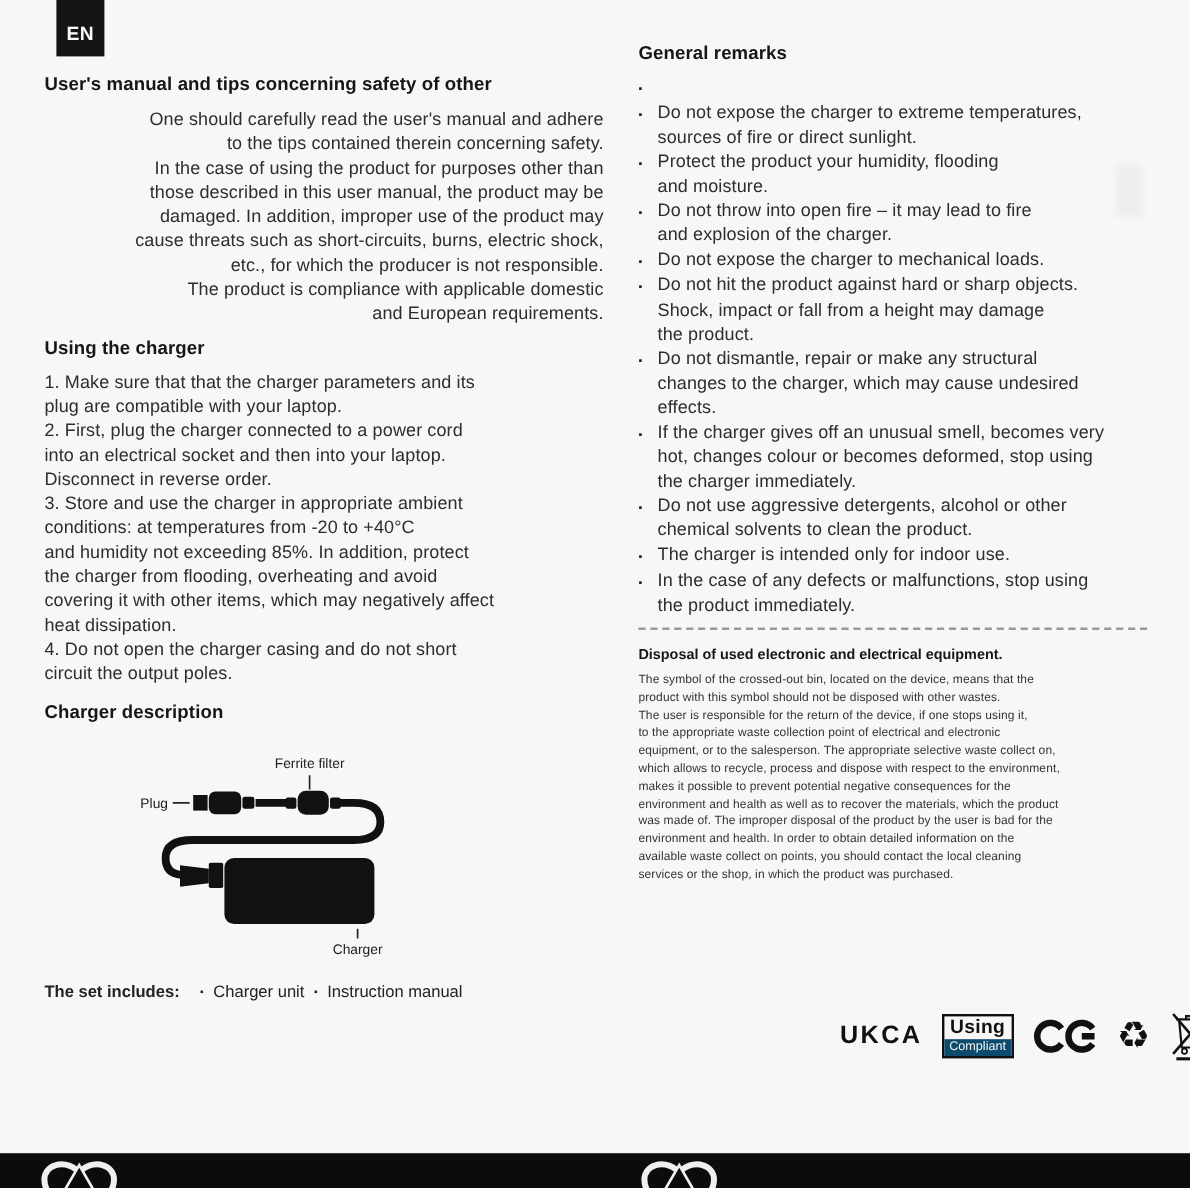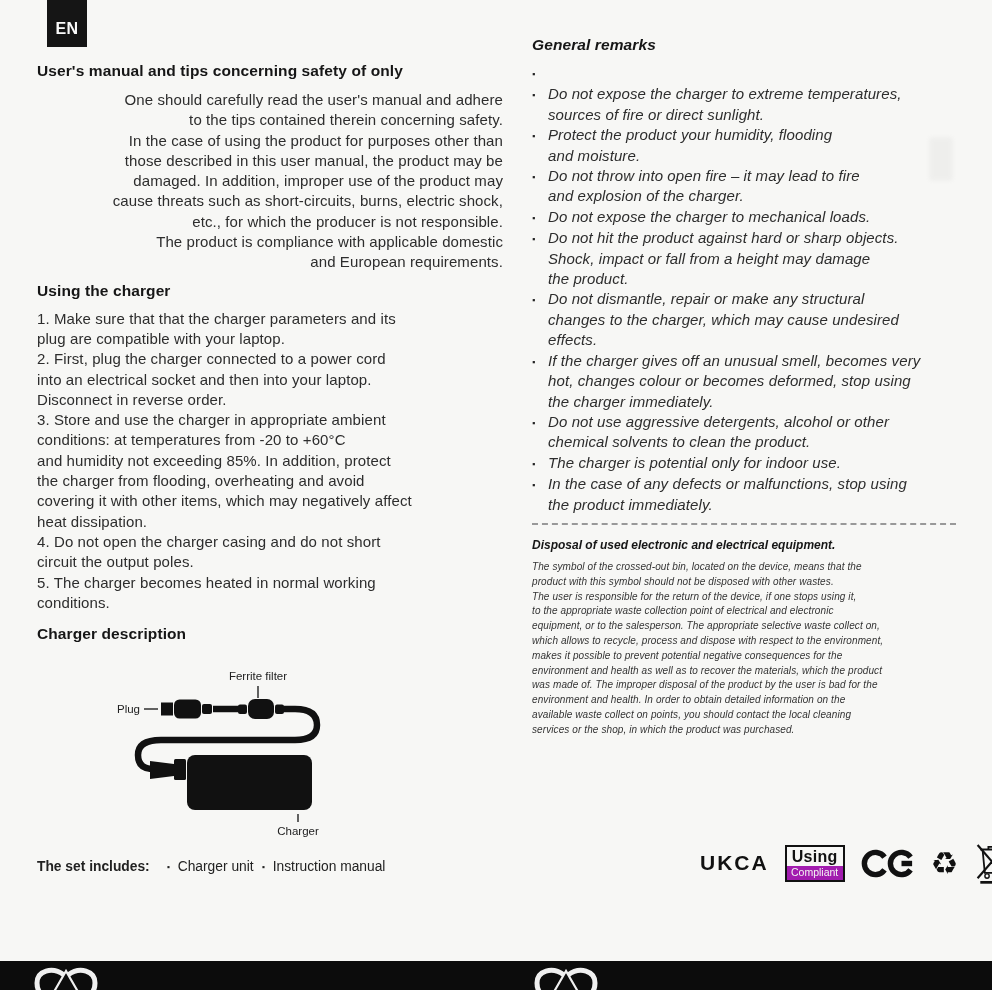--- a/index.html
+++ b/index.html
@@ -10,21 +10,21 @@
   }
   
   .en-badge {
     position:absolute; left:47px; top:0; width:40px; height:47px;
     background:#151515; color:#fafafa; font-size:16px; font-weight:bold;
     display:flex; align-items:flex-end; justify-content:center;
     padding-bottom:9px; box-sizing:border-box; letter-spacing:0.5px;
   }
   
   .col-left  { position:absolute; left:37px;  top:62px; width:466px; }
-  .col-right { position:absolute; left:532px; top:36px; width:426px;font-style:italic; }
+  .col-right { position:absolute; left:532px; top:36px; width:426px; }
 
   .h1, .h2 { font-size:15.5px; font-weight:bold; color:#161616; margin:0; letter-spacing:0.1px; }
   .h1 { margin-bottom:10px; }
   .h2 { margin:9px 0 9px; }
   .body { font-size:15px; line-height:20.3px; white-space:pre-line; margin:0; letter-spacing:0.1px;text-align:right; }
   .step { font-size:15px; line-height:20.3px; white-space:pre-line; letter-spacing:0.1px; }
 
   
   .bullets { list-style:none; margin:9px 0 0; padding:0; }
   .bullets li { display:flex; }
@@ -44,21 +44,21 @@
   
   .set-line { display:flex; align-items:flex-end; margin-top:2px; font-size:13.8px; color:#222; }
   .set-label { font-weight:bold; margin-right:9px; }
   .set-dot { font-size:8.5px; margin:0 8px; align-self:center; }
 
   
   .certs { position:absolute; left:700px; top:842px; display:flex; align-items:center; gap:16px; color:#111; }
   .ukca { display:flex; flex-direction:row; font-weight:bold; font-size:21px; line-height:18.5px; letter-spacing:2px; }
   .rohs { border:2.5px solid #111; text-align:center; background:#f7f7f5; }
   .rohs-top { display:block; font-weight:bold; font-size:16px; line-height:19px; padding:0 5px; letter-spacing:0.3px; }
-  .rohs-bot { display:block; background:#a21caf; color:#f5f5f3; font-size:10.5px; line-height:13px; padding:0 4px 1px; }
+  .rohs-bot { display:block; background:#0c4a6e; color:#f5f5f3; font-size:10.5px; line-height:13px; padding:0 4px 1px; }
   .recycle { font-family:"DejaVu Sans", sans-serif; font-size:31px; line-height:1; }
 
   
   .ghost { position:absolute; left:929px; top:137px; width:24px; height:44px;
            background:#888; opacity:0.07; border-radius:4px; filter:blur(2px); }
 
   
   .footer { position:absolute; left:0; top:919px; width:992px; height:71px; background:#0c0c0c;margin-top:42px; }
   .logo { position:absolute; top:3px; width:78px; height:64px; }
   .logo-1 { left:27px; }
@@ -66,47 +66,45 @@
   .logo text { font-family:"Liberation Sans", sans-serif; }
 </style>
 </head>
 <body>
 
 <div class="page">
 
   <div class="en-badge">EN</div>
 
   <div class="col-left">
-    <div class="h1">User's manual and tips concerning safety of only</div>
+    <div class="h1">User's manual and tips concerning safety of other</div>
     <p class="body">One should carefully read the user's manual and adhere
 to the tips contained therein concerning safety.
 In the case of using the product for purposes other than
 those described in this user manual, the product may be
 damaged. In addition, improper use of the product may
 cause threats such as short-circuits, burns, electric shock,
 etc., for which the producer is not responsible.
 The product is compliance with applicable domestic
 and European requirements.</p>
 
     <div class="h2">Using the charger</div>
     <div class="step">1. Make sure that that the charger parameters and its
 plug are compatible with your laptop.</div>
     <div class="step">2. First, plug the charger connected to a power cord
 into an electrical socket and then into your laptop.
 Disconnect in reverse order.</div>
     <div class="step">3. Store and use the charger in appropriate ambient
-conditions: at temperatures from -20 to +60°C
+conditions: at temperatures from -20 to +40°C
 and humidity not exceeding 85%. In addition, protect
 the charger from flooding, overheating and avoid
 covering it with other items, which may negatively affect
 heat dissipation.</div>
     <div class="step">4. Do not open the charger casing and do not short
 circuit the output poles.</div>
-    <div class="step">5. The charger becomes heated in normal working
-conditions.</div>
 
     <div class="h2" style="margin-top:12px;">Charger description</div>
 
     <div class="diagram">
       <svg width="466" height="205" viewBox="0 0 466 205">
 
         <text class="diag-label" x="221" y="28" text-anchor="middle">Ferrite filter</text>
         <line x1="221" y1="34" x2="221" y2="46" stroke="#222" stroke-width="1.4"></line>
 
         <text class="diag-label" x="103" y="61" text-anchor="end">Plug</text>
@@ -184,21 +182,21 @@
 hot, changes colour or becomes deformed, stop using
 the charger immediately.</span>
         </li>
       <li>
           <span class="mk">▪</span>
           <span class="tx">Do not use aggressive detergents, alcohol or other
 chemical solvents to clean the product.</span>
         </li>
       <li>
           <span class="mk">▪</span>
-          <span class="tx">The charger is potential only for indoor use.</span>
+          <span class="tx">The charger is intended only for indoor use.</span>
         </li>
       <li>
           <span class="mk">▪</span>
           <span class="tx">In the case of any defects or malfunctions, stop using
 the product immediately.</span>
         </li>
     </ul>
 
     <hr class="sep">
 

